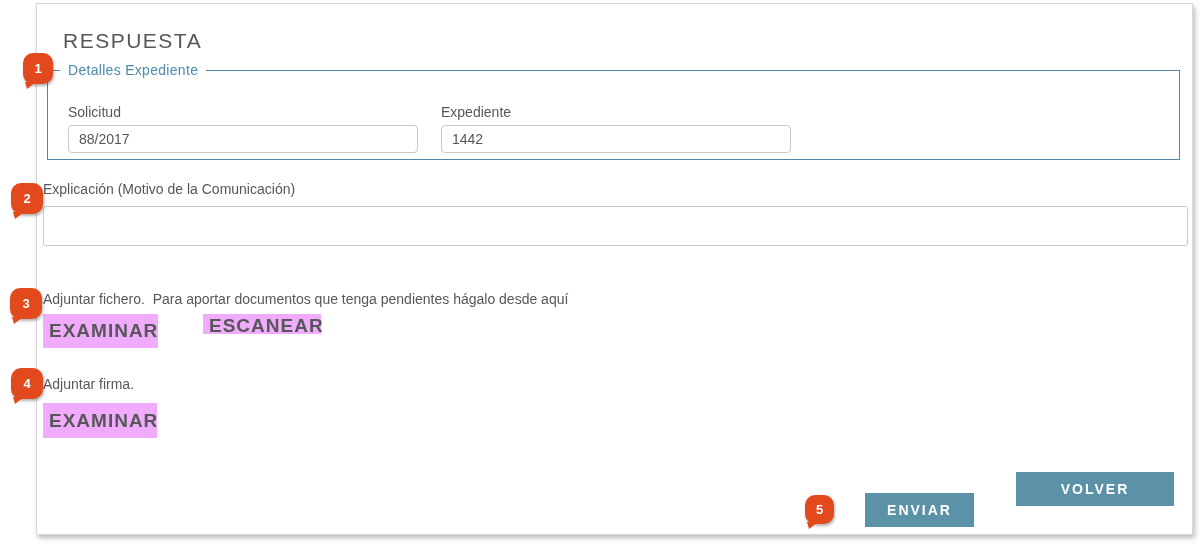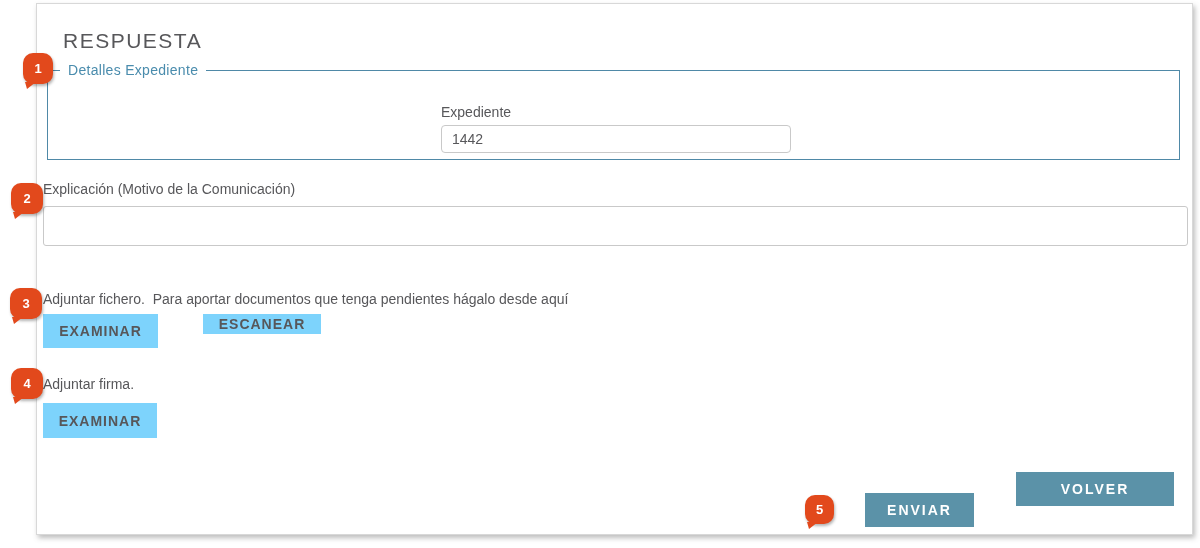--- a/index.html
+++ b/index.html
@@ -49,22 +49,22 @@
   .explanation-textarea {
     position:absolute; left:43px; top:206px; width:1145px; height:40px;
     box-sizing:border-box; border:1px solid #c9c9c9; border-radius:3px;
     resize:none; padding:6px 10px; font-size:14px; color:#57575a;
     font-family:"Liberation Sans", sans-serif; z-index:2; background:#fff;
   }
   .attach-file-label { left:43px; top:291px; }
   .attach-signature-label { left:43px; top:376px; }
   .btn { position:absolute; z-index:2; cursor:pointer; }
   .btn-gray {
-    background:#7dd3fc; border:none; color:#57575a;
-    font-size:14px; font-weight:bold; letter-spacing:1px;
+    background:#f0abfc; border:none; color:#57575a;
+    font-size:19px; font-weight:bold; letter-spacing:1px;
     font-family:"Liberation Sans", sans-serif;
   }
   .btn-examine-file  { left:43px;  top:314px; width:115px; height:34px; }
   .btn-scan          { left:203px; top:314px; width:118px; height:20px; }
   .btn-examine-sign  { left:43px;  top:403px; width:114px; height:35px; }
   .btn-blue {
     background:var(--primary-button, #5b92a8); border:none; color:#ffffff;
     font-size:14px; font-weight:bold; letter-spacing:2px;
     font-family:"Liberation Sans", sans-serif;
   }
@@ -93,20 +93,24 @@
 </style>
 </head>
 <body>
 
 <div class="card"></div>
 
 <h1 class="page-title">RESPUESTA</h1>
 
 <fieldset class="details-fieldset">
   <legend>Detalles Expediente</legend>
+  <div class="fgroup fgroup-1">
+    <label class="field-label">Solicitud</label>
+    <input class="text-input" type="text" value="88/2017" style="">
+  </div>
   <div class="fgroup fgroup-2">
     <label class="field-label">Expediente</label>
     <input class="text-input" type="text" value="1442" style="">
   </div>
 </fieldset>
 
 <div class="section-label explanation-label">Explicación (Motivo de la Comunicación)</div>
 <textarea class="explanation-textarea" style=""></textarea>
 
 <div class="section-label attach-file-label">Adjuntar fichero.  Para aportar documentos que tenga pendientes hágalo desde aquí</div>

